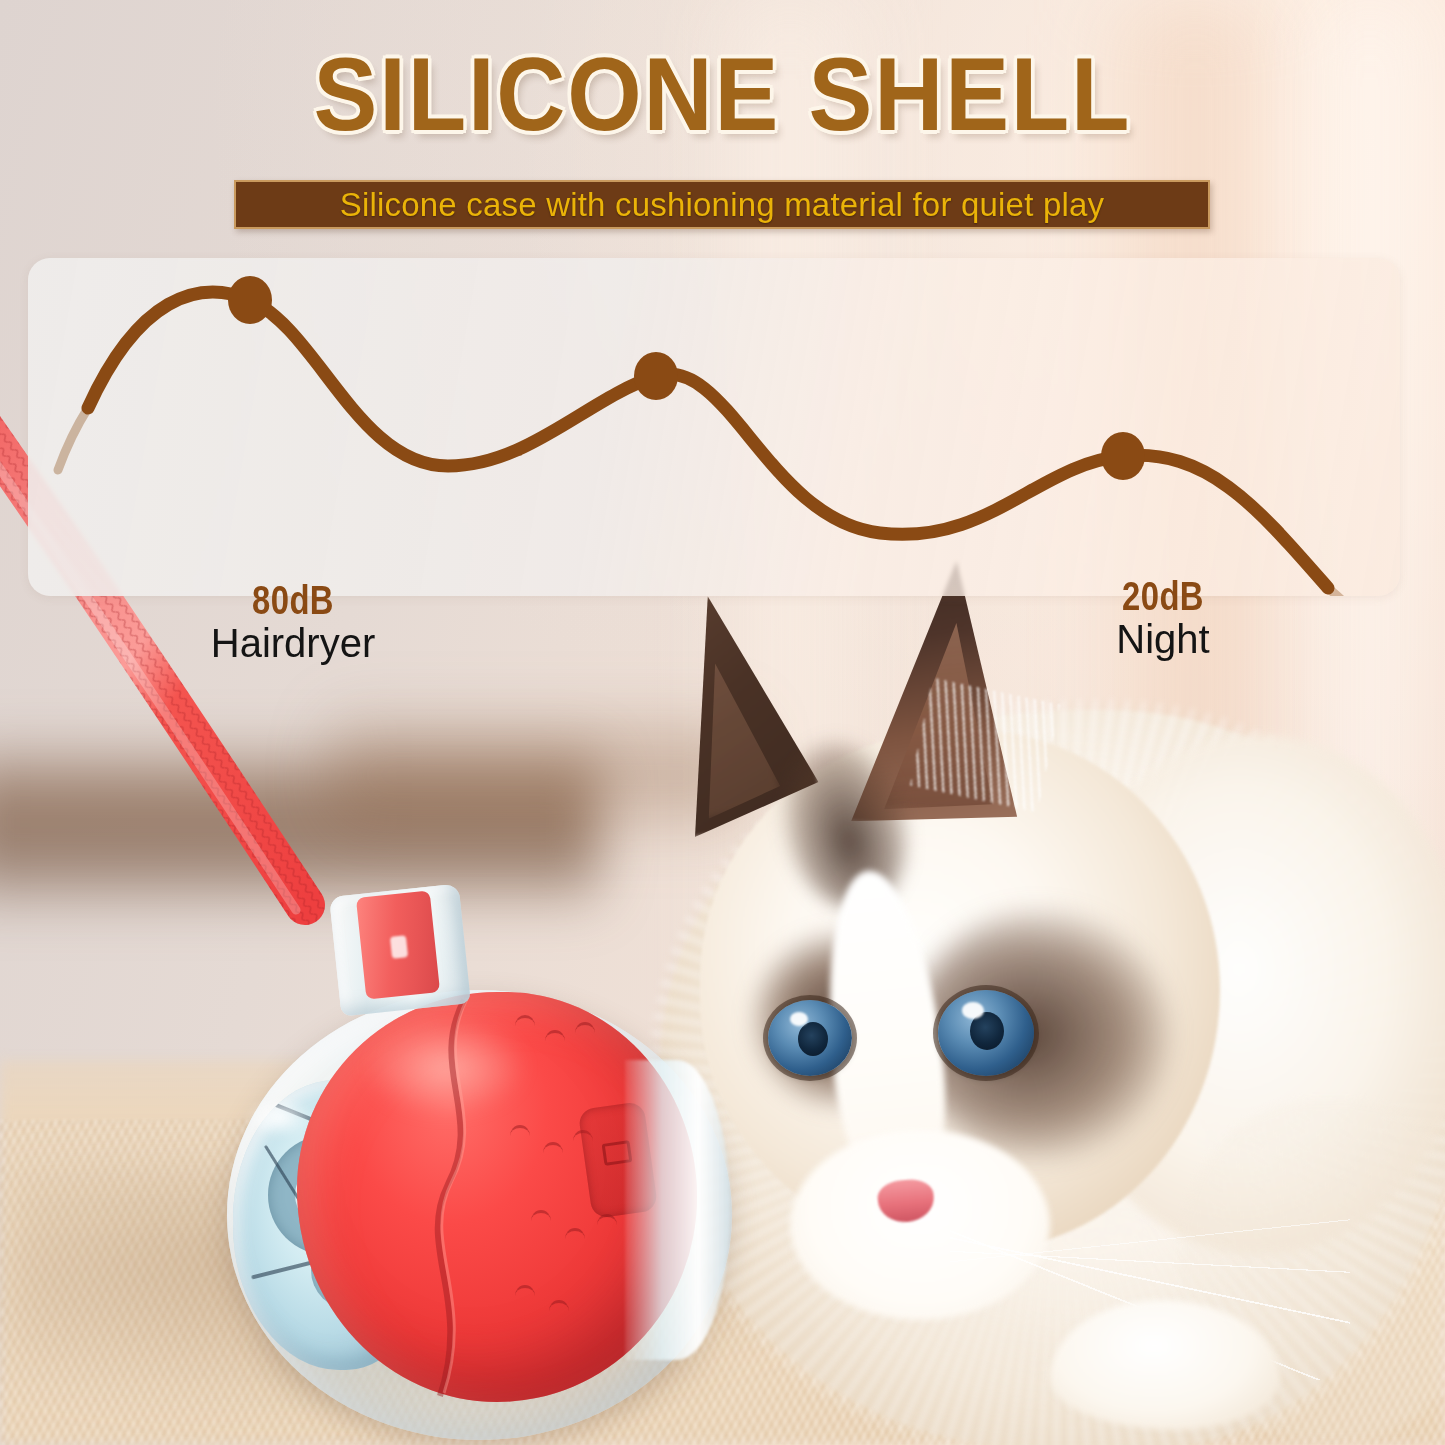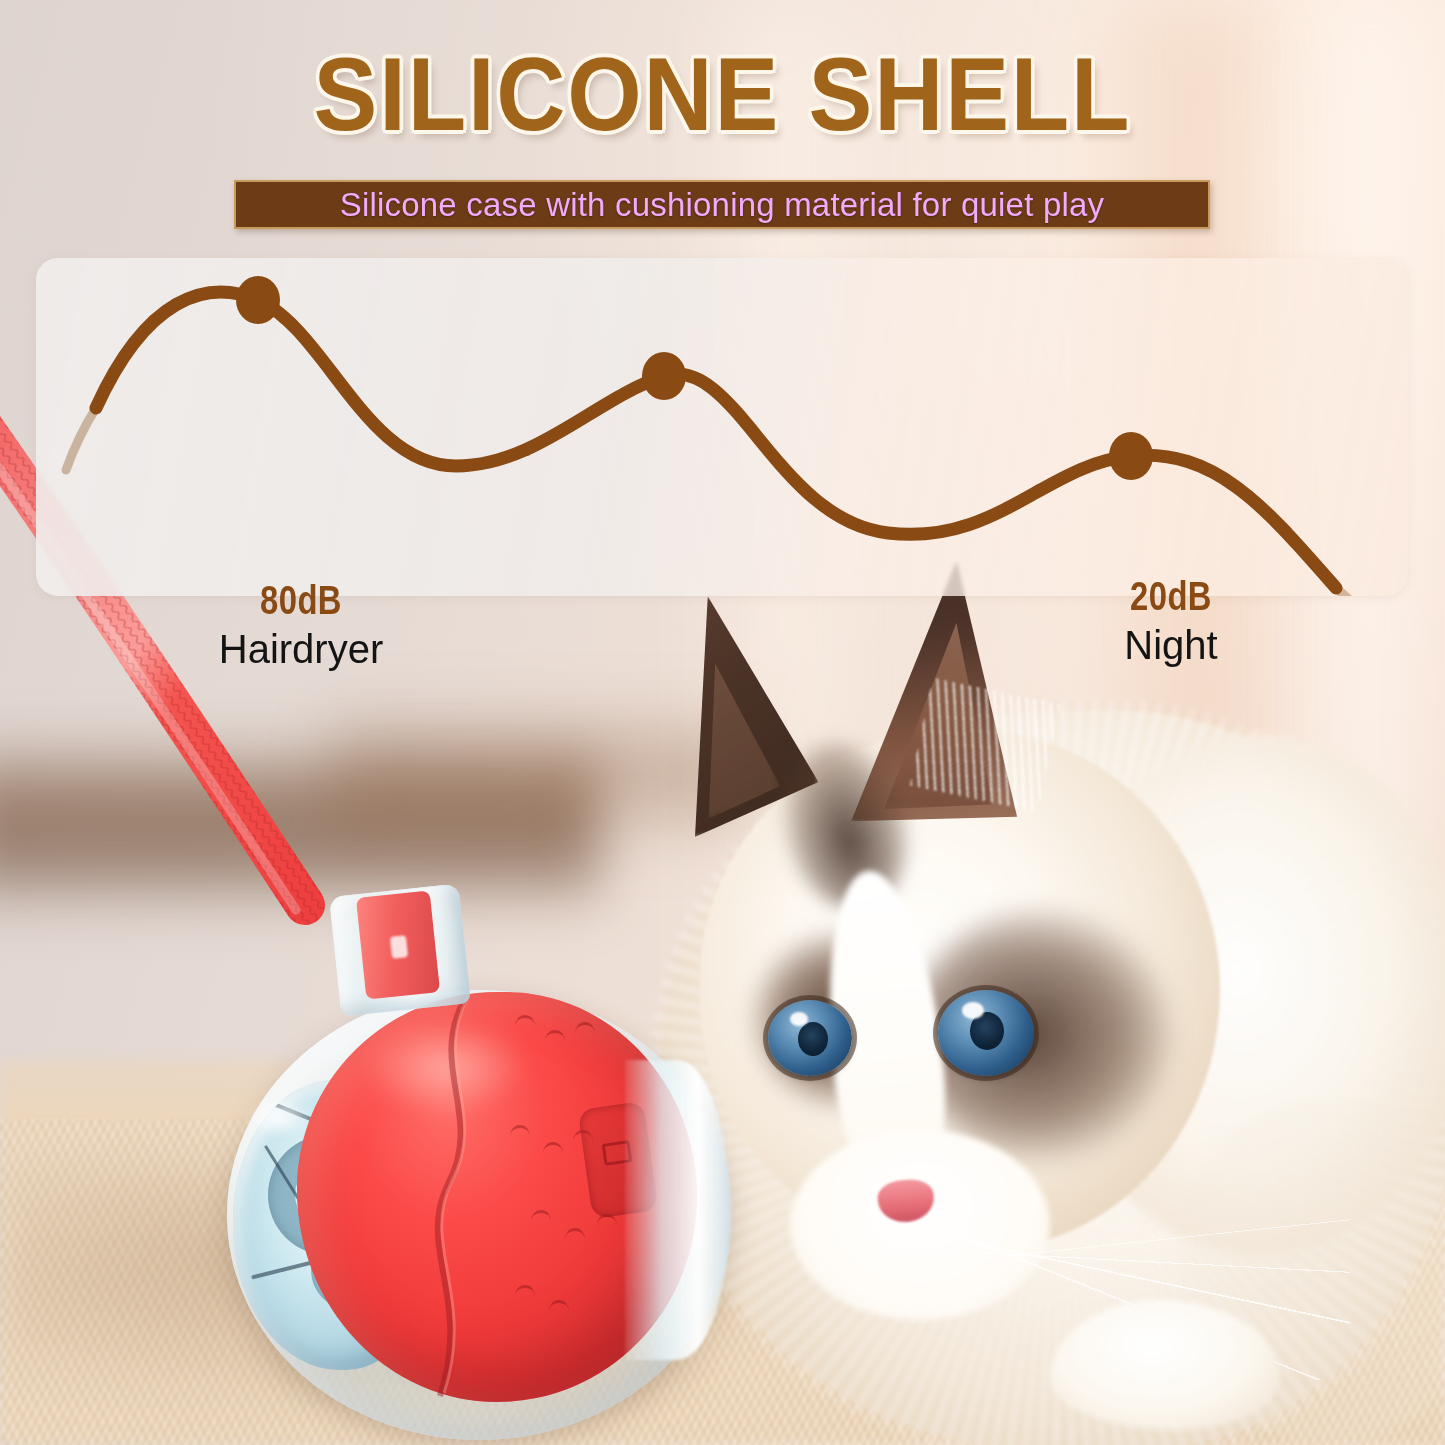--- a/index.html
+++ b/index.html
@@ -308,40 +308,40 @@
     transform:rotate(-8deg);
   }
   .ball-btn-icon{
     position:absolute; left:388px; top:262px; width:28px; height:22px;
     border:3px solid rgba(140,20,24,.6); border-radius:3px;
     transform:rotate(-8deg);
   }
 
   
   .info-card{
-    position:absolute; left:36px; top:258px; width:1372px; height:338px;
+    position:absolute; left:28px; top:258px; width:1372px; height:338px;
     border-radius:22px;
     background:linear-gradient(100deg, rgba(240,238,236,.90) 0%, rgba(240,236,234,.88) 42%, rgba(250,238,230,.80) 62%, rgba(252,238,228,.76) 82%, rgba(250,234,222,.80) 100%);
     backdrop-filter:blur(2px);
     box-shadow:0 2px 10px rgba(140,110,90,.10);
     padding-left:48px;
   }
   .wave-svg{ position:absolute; left:0; top:0; width:1372px; height:338px; }
 
   .wave-label{ position:absolute; text-align:center; white-space:nowrap; }
   .wave-db{
     font-family:"Liberation Sans", sans-serif;
     font-weight:700; font-size:40px; color:#8a4a14;
     letter-spacing:.5px; transform:scaleX(.82); transform-origin:center;
     line-height:1;
   }
   .wave-name{
     font-family:"Liberation Sans", sans-serif;
     font-weight:400; font-size:40px; color:#141414;
-    line-height:1.15; margin-top:6px;
+    line-height:1.15; margin-top:0;
   }
   #lbl-0{ left:130px; top:322px; width:270px; }
   #lbl-1{ left:540px; top:398px; width:270px; }
   #lbl-2{ left:1000px; top:318px; width:270px; }
 
   
   .title{
     position:absolute; left:0; right:0; top:42px;
     text-align:center;
     font-family:"Liberation Sans", sans-serif;
@@ -361,21 +361,21 @@
   }
   .subtitle-bar{
     position:absolute; left:234px; top:180px; width:976px; height:49px;
     background:#6d3b16;
     border:2px solid #c99a5e;
     display:flex; align-items:center; justify-content:center;
     box-shadow:2px 3px 6px rgba(70,40,18,.25);
   }
   .subtitle-text{
     font-family:"Liberation Sans", sans-serif;
-    font-size:33px; color:#f0abfc; font-weight:400;
+    font-size:33px; color:#eab308; font-weight:400;
     letter-spacing:.2px; white-space:nowrap;
     text-shadow:0 1px 2px rgba(0,0,0,.35);
   }
 </style>
 </head>
 <body>
 
 <div id="stage">
 
   <div class="photo-bg"></div>

